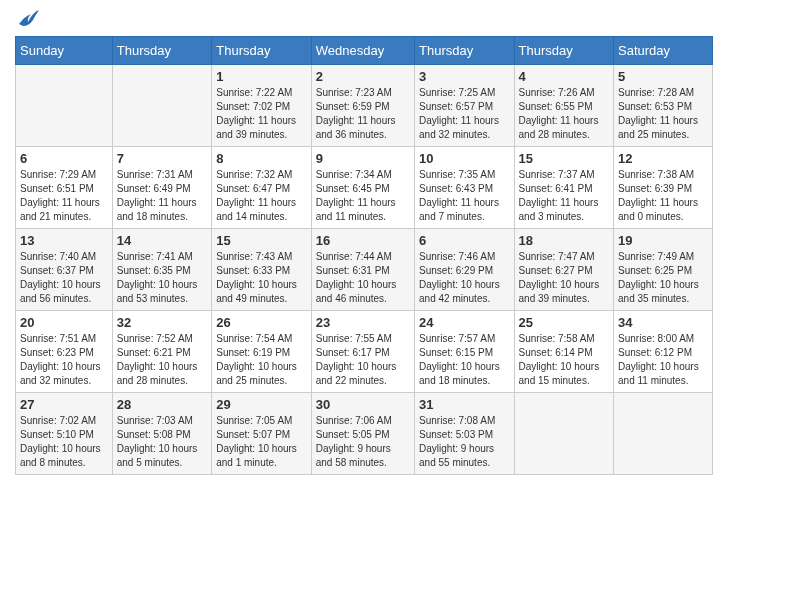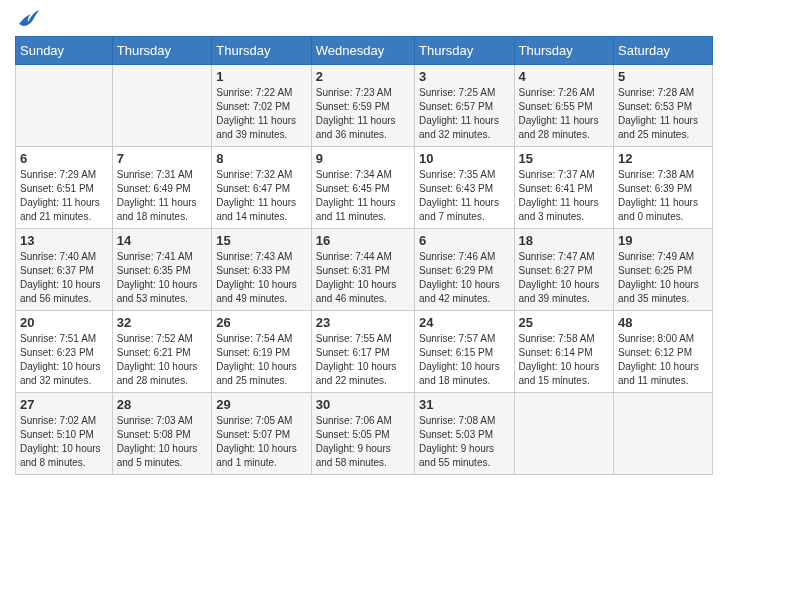--- a/index.html
+++ b/index.html
@@ -233,21 +233,21 @@
           </td>
           <td>
             <span class="day-num">24</span>
             <div class="day-info">Sunrise: 7:57 AM<br>Sunset: 6:15 PM<br>Daylight: 10 hours and 18 minutes.</div>
           </td>
           <td>
             <span class="day-num">25</span>
             <div class="day-info">Sunrise: 7:58 AM<br>Sunset: 6:14 PM<br>Daylight: 10 hours and 15 minutes.</div>
           </td>
           <td>
-            <span class="day-num">48</span>
+            <span class="day-num">34</span>
             <div class="day-info">Sunrise: 8:00 AM<br>Sunset: 6:12 PM<br>Daylight: 10 hours and 11 minutes.</div>
           </td>
         </tr>
         <tr>
           <td>
             <span class="day-num">27</span>
             <div class="day-info">Sunrise: 7:02 AM<br>Sunset: 5:10 PM<br>Daylight: 10 hours and 8 minutes.</div>
           </td>
           <td>
             <span class="day-num">28</span>

